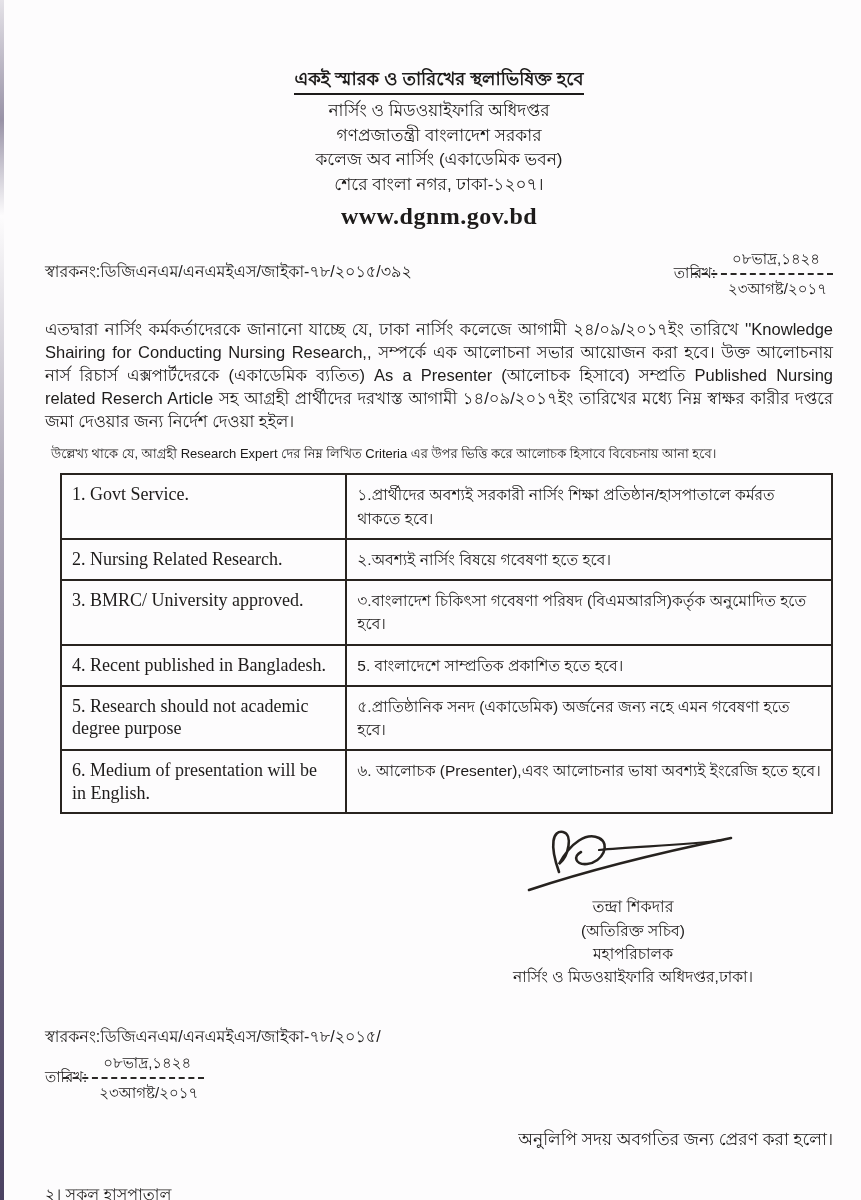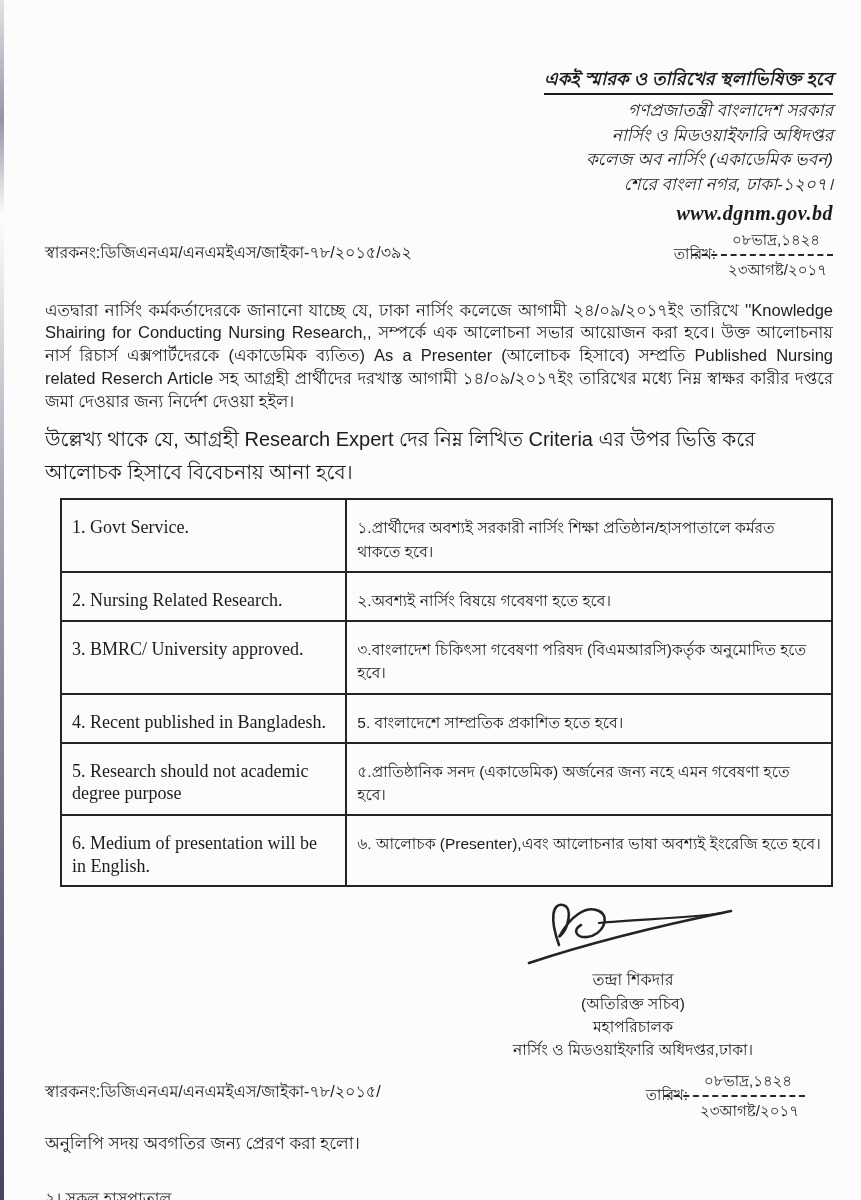--- a/index.html
+++ b/index.html
@@ -23,40 +23,40 @@
       rgba(90,80,110,0.15) 0%,
       rgba(70,60,95,0.55) 10%,
       rgba(255,255,255,0.1) 18%,
       rgba(80,70,100,0.45) 40%,
       rgba(60,50,85,0.75) 75%,
       rgba(55,45,80,0.9) 100%);
   }
   .content { position: absolute; left: 45px; right: 28px; top: 0; }
 
   
-  .header { text-align: right; padding-top: 66px; line-height: 1.45; font-style: italic; }
+  .header { text-align: center; padding-top: 66px; line-height: 1.45; }
   .hdr-note {
     display: inline-block;
     font-size: 18px; font-weight: bold;
     border-bottom: 2px solid #1d1b1a;
     padding-bottom: 1px;
     margin-bottom: 4px;
   }
   .hdr-line { font-size: 17px; }
   .hdr-web {
     font-family: "Liberation Serif", "DejaVu Serif", serif;
-    font-size: 20px; font-weight: bold; letter-spacing: .5px;
+    font-size: 24px; font-weight: bold; letter-spacing: .5px;
     margin-top: 1px;
   }
 
   
   .memo-row {
     display: flex; justify-content: space-between; align-items: flex-start;
   }
-  .memo-row.first { }
+  .memo-row.first { margin-top: 14px; }
   .memo-no { font-size: 16px; padding-top: 12px; }
   .date-block { display: flex; align-items: center; font-size: 15px; }
   .date-label { padding-bottom: 2px; }
   .date-col { text-align: left; margin-left: 2px; }
   .date-top { padding: 0 10px 1px 14px; }
   .date-divider {
     border: none;
     border-top: 2px dashed #2a2826;
     margin: 0 0 1px -26px;
   }
@@ -64,68 +64,69 @@
 
   
   .para {
     margin-top: 16px;
     font-size: 16.5px;
     line-height: 1.38;
     text-align: justify;
   }
   .criteria-intro {
     margin-top: 12px;
-    font-size: 20px;
+    margin-left: 6px;
+    font-size: 13px;
   }
 
   
   table.criteria {
     margin: 8px 0 0 15px;
     width: 773px;
     border-collapse: collapse;
     border: 2px solid #28231f;
   }
   table.criteria td {
     border: 2px solid #28231f;
     vertical-align: top;
-    padding: 16px 10px 8px 10px;
+    padding: 8px 10px 8px 10px;
   }
   td.c-en {
     width: 37%;
     font-family: "Liberation Serif", "DejaVu Serif", serif;
     font-size: 18px;
     line-height: 1.25;
   }
   td.c-bn { font-size: 15.5px; line-height: 1.5; }
 
   
   .sig-block { text-align: center; line-height: 1.5; font-size: 15.5px; }
   .sig1 { margin: 10px 40px 0 auto; width: 320px; }
   .sig1 .sig-svg { margin-bottom: -14px; margin-left: 10px; }
   .sig-name { font-size: 16px; }
 
   
-  .memo-row.second { margin-top: 8px; }
+  .memo-row.second { margin-top: 26px; flex-direction: column; }
   .memo-row.second .memo-no { padding-top: 10px; }
   .memo-row.second .date-block { margin-right: 28px; }
-  .cc-heading { font-size: 17px; margin-top: 6px; }
+  .cc-heading { font-size: 17px; margin-top: 20px; text-align: right; }
   .cc-list { list-style: none; margin-top: 28px; font-size: 16px; line-height: 1.68; }
 </style>
 </head>
 <body>
 
 <div class="page">
   <div class="scan-edge"></div>
 
   <div class="content">
 
     <div class="header">
       <div><span class="hdr-note">একই স্মারক ও তারিখের স্থলাভিষিক্ত হবে</span></div>
+      <div class="hdr-line">নার্সিং ও মিডওয়াইফারি অধিদপ্তর</div>
       <div class="hdr-line">গণপ্রজাতন্ত্রী বাংলাদেশ সরকার</div>
-      <div class="hdr-line">নার্সিং ও মিডওয়াইফারি অধিদপ্তর</div>
       <div class="hdr-line">কলেজ অব নার্সিং (একাডেমিক ভবন)</div>
       <div class="hdr-line">শেরে বাংলা নগর, ঢাকা-১২০৭।</div>
       <div class="hdr-web">www.dgnm.gov.bd</div>
     </div>
 
     <div class="memo-row first">
       <div class="memo-no">স্বারকনং:ডিজিএনএম/এনএমইএস/জাইকা-৭৮/২০১৫/৩৯২</div>
       <div class="date-block">
         <span class="date-label">তারিখ:</span>
         <span class="date-col">

